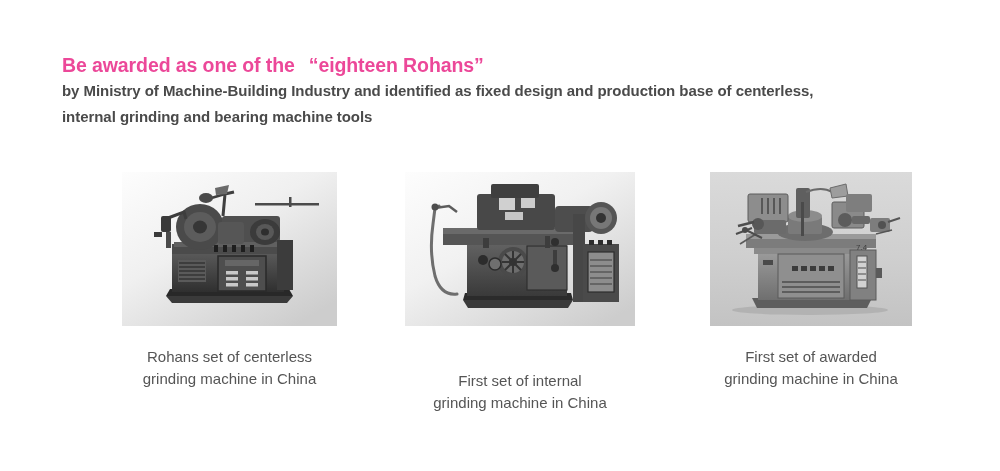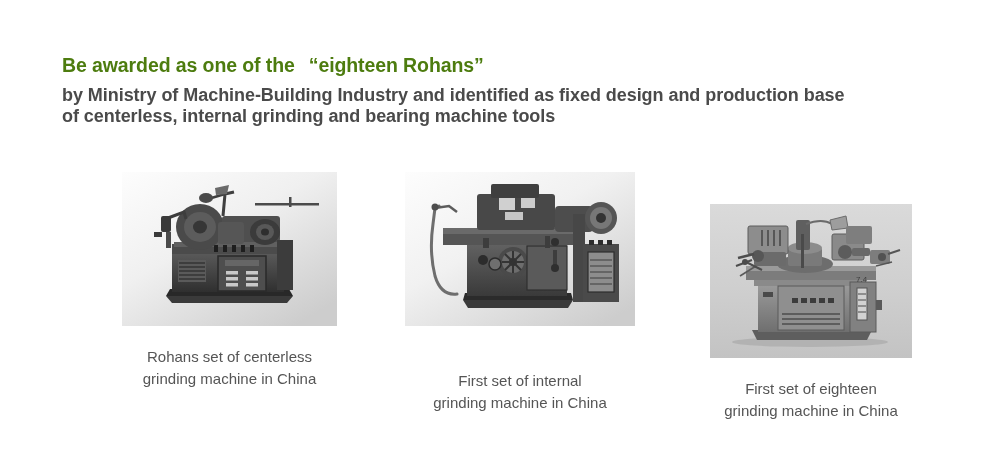--- a/index.html
+++ b/index.html
@@ -27,34 +27,33 @@
   
   .heading-block {
     position: absolute;
     left: 62px;
     top: 52px;
     width: 880px;
   }
   .headline {
     font-size: 19.5px;
     font-weight: bold;
-    color: #4d7c0f;
+    color: #ec4899;
     letter-spacing: -0.1px;
     line-height: 26px;
     white-space: nowrap;
   }
   .headline .quoted {
     margin-left: 14px;
   }
   .subline {
-    margin-top: 7px;
-    font-size: 18px;
+    font-size: 15px;
     font-weight: bold;
     color: #4a4a4a;
-    line-height: 21px;
+    line-height: 26px;
     letter-spacing: -0.05px;
     max-width: 800px;
   }
 
   
   .photo-row {
     position: absolute;
     left: 0;
     top: 172px;
     width: 1000px;
@@ -67,21 +66,21 @@
   .photo-cell.c1 { left: 122px; }
   .photo-cell.c2 { left: 405px; }
   .photo-cell.c3 { left: 710px; }
 
   .photo-frame {
     position: relative;
     overflow: hidden;
   }
   .photo-frame.f1 { width: 215px; height: 154px; background: linear-gradient(160deg,#fbfbfb 0%,#f2f2f2 38%,#e2e2e2 70%,#cfcfcf 100%); }
   .photo-frame.f2 { width: 230px; height: 154px; background: linear-gradient(165deg,#fcfcfc 0%,#f3f3f3 40%,#e3e3e3 72%,#cfcfcf 100%); }
-  .photo-frame.f3 { width: 202px; height: 154px; background: linear-gradient(180deg,#d6d6d6 0%,#cfcfcf 55%,#c6c6c6 100%); margin-top: 32px; }
+  .photo-frame.f3 { width: 202px; height: 154px; background: linear-gradient(180deg,#d6d6d6 0%,#cfcfcf 55%,#c6c6c6 100%); }
 
   
   .machine {
     position: absolute;
     left: 0; top: 0; right: 0; bottom: 0;
   }
   .machine svg { display: block; width: 100%; height: 100%; }
 
   .caption {
     margin-top: 20px;
@@ -362,18 +361,18 @@
             <rect x="160" y="46" width="20" height="14" rx="2" fill="#7d7d7d"></rect>
             <circle cx="172" cy="53" r="4" fill="#525252"></circle>
             <path d="M178 50 L190 46" stroke="#555" stroke-width="2"></path>
             <path d="M166 62 L182 58" stroke="#555" stroke-width="1.6"></path>
 
             <path d="M36 58 L52 66" stroke="#4d4d4d" stroke-width="2"></path>
             <circle cx="35" cy="58" r="3" fill="#4a4a4a"></circle>
           </svg>
         </div>
       </div>
-      <div class="caption w3">First set of eighteen
+      <div class="caption w3">First set of awarded
 grinding machine in China</div>
     </div>
 
   </div>
 </div>
 
 </body></html>

